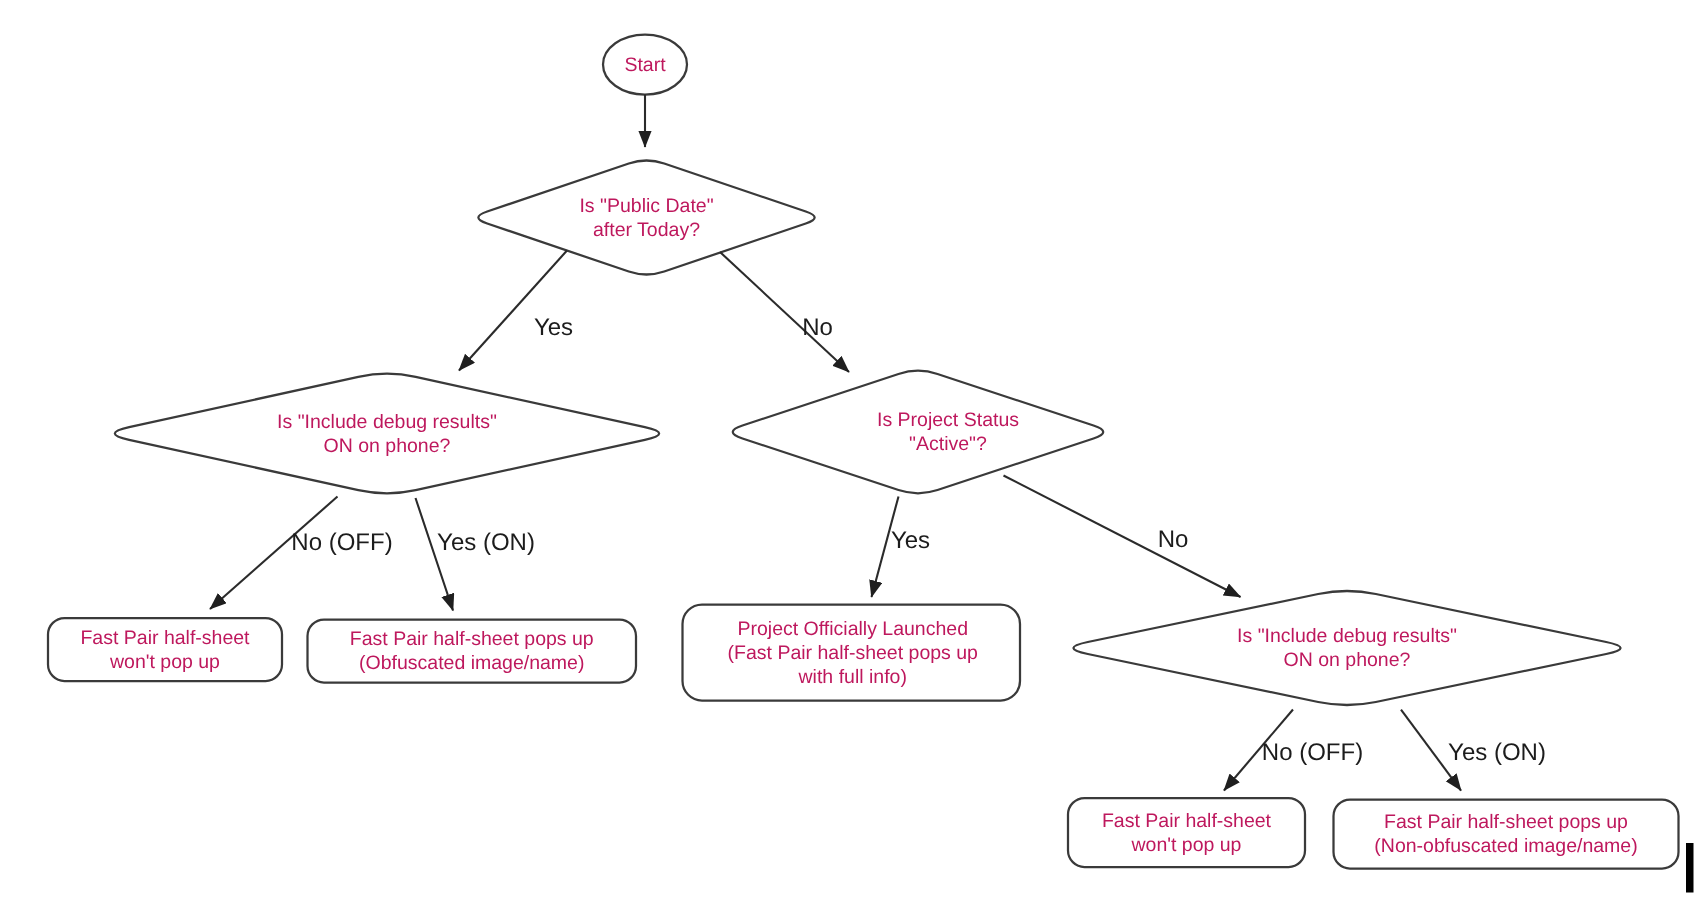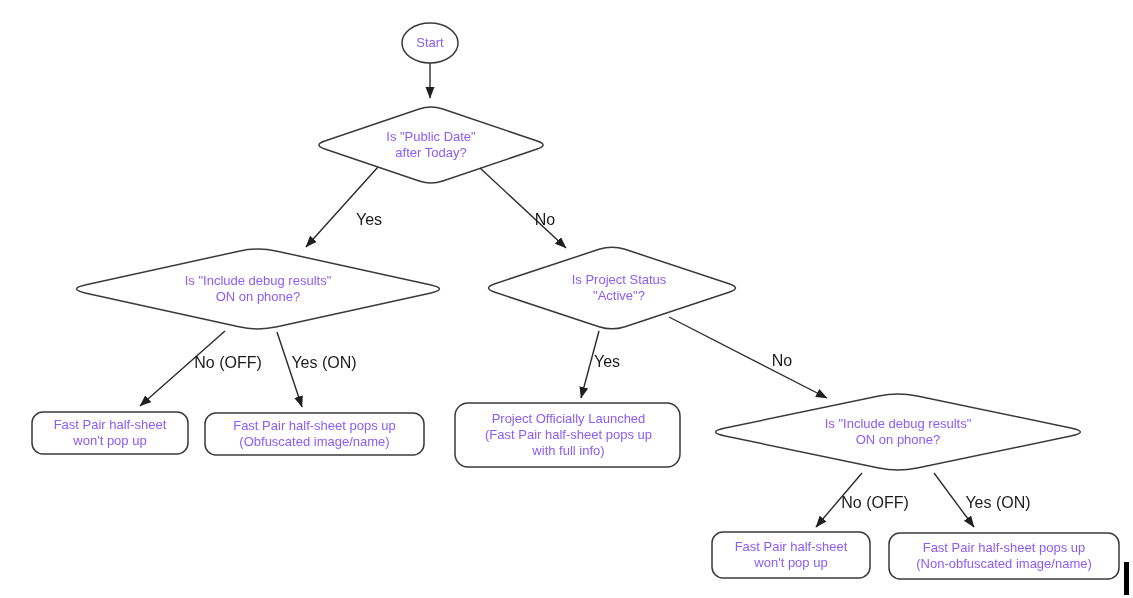--- a/index.html
+++ b/index.html
@@ -3,21 +3,21 @@
 <meta charset="utf-8">
 <style>
   html,body{margin:0;padding:0;background:#ffffff;}
   body{width:1133px;height:598px;overflow:hidden;
        font-family:"Liberation Sans",sans-serif;color:#1c1c1c;}
   .canvas{position:relative;width:1133px;height:598px;background:#ffffff;}
   svg.shapes{position:absolute;left:0;top:0;}
   .node-label{
     position:absolute;display:flex;align-items:center;justify-content:center;
     text-align:center;font-size:13px;line-height:16px;white-space:pre-line;
-    color:#8b5cf6;pointer-events:none;
+    color:#be185d;pointer-events:none;
   }
   .edge-label{
     position:absolute;transform:translate(-50%,-50%);
     font-size:16px;line-height:15px;color:#1c1c1c;white-space:nowrap;
     background:transparent;pointer-events:none;
   }
   .text-cursor{
     position:absolute;left:1124px;top:562px;width:5px;height:33px;background:#000000;
   }
 </style>
@@ -55,21 +55,21 @@
     <line x1="669" y1="317" x2="827" y2="398" stroke="#2b2b2b" stroke-width="1.4" marker-end="url(#arrow)"></line>
     <line x1="862" y1="473" x2="816" y2="527" stroke="#2b2b2b" stroke-width="1.4" marker-end="url(#arrow)"></line>
     <line x1="934" y1="473" x2="974" y2="527" stroke="#2b2b2b" stroke-width="1.4" marker-end="url(#arrow)"></line>
   </svg>
 
   <div class="node-label" style="left:400px;top:25px;width:60px;height:36px;">Start</div>
   <div class="node-label" style="left:331px;top:117px;width:200px;height:56px;">Is "Public Date"
 after Today?</div>
   <div class="node-label" style="left:108px;top:261px;width:300px;height:56px;">Is "Include debug results"
 ON on phone?</div>
-  <div class="node-label" style="left:519px;top:260px;width:200px;height:56px;">Is Project Status
+  <div class="node-label" style="left:532px;top:260px;width:200px;height:56px;">Is Project Status
 "Active"?</div>
   <div class="node-label" style="left:748px;top:404px;width:300px;height:56px;">Is "Include debug results"
 ON on phone?</div>
   <div class="node-label" style="left:32px;top:412px;width:156px;height:42px;">Fast Pair half-sheet
 won't pop up</div>
   <div class="node-label" style="left:205px;top:413px;width:219px;height:42px;">Fast Pair half-sheet pops up
 (Obfuscated image/name)</div>
   <div class="node-label" style="left:455px;top:403px;width:227px;height:64px;">Project Officially Launched
 (Fast Pair half-sheet pops up
 with full info)</div>

